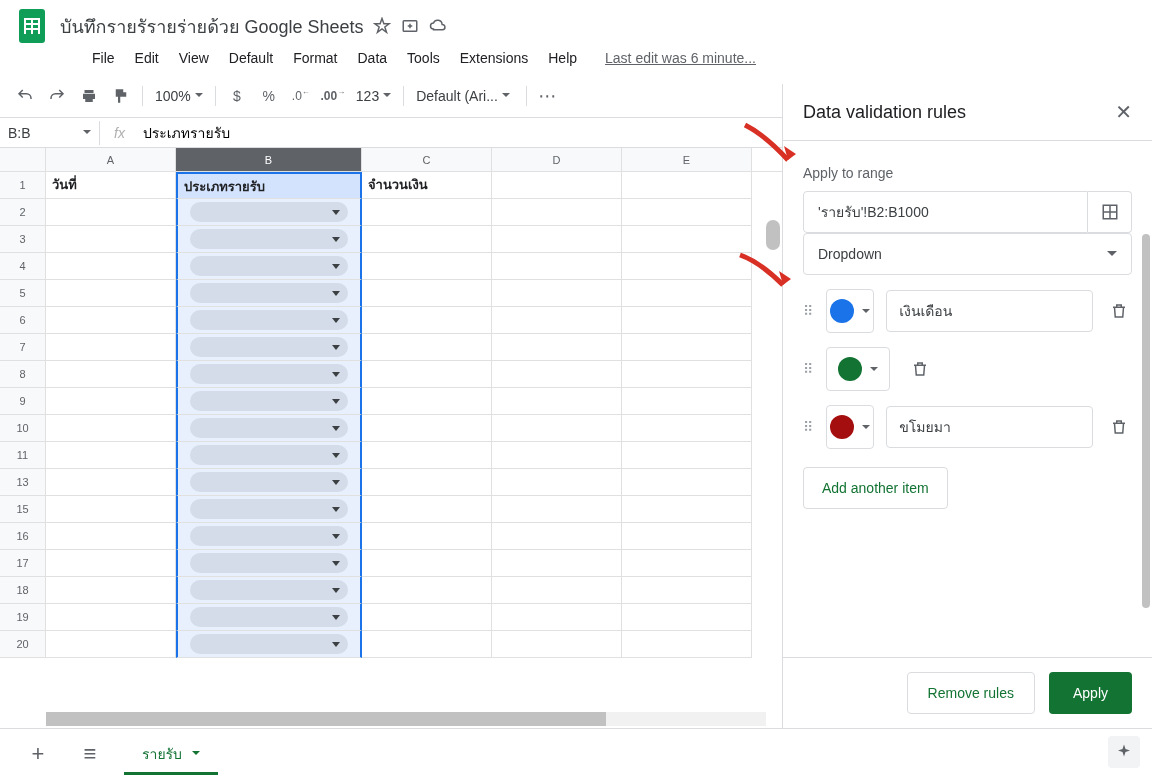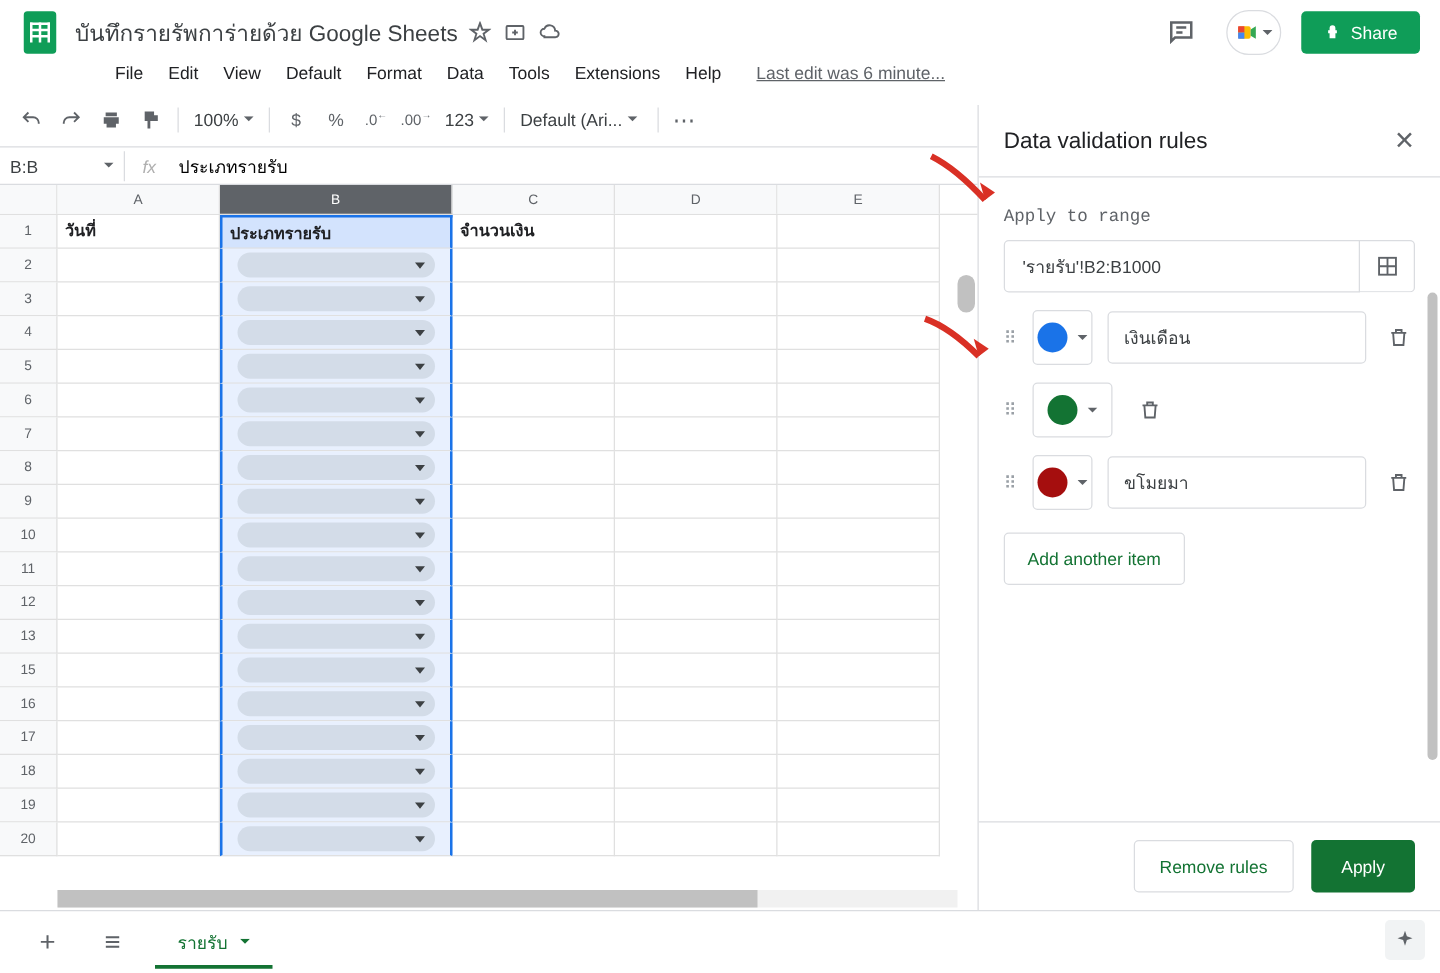--- a/index.html
+++ b/index.html
@@ -51,21 +51,21 @@
 .row:first-child .cell.colB.hdr { border-top: 2px solid #1a73e8; }
 .chip { background: #d3dce8; border-radius: 12px; height: 20px; margin: 3px 6px; display: flex; align-items: center; justify-content: flex-end; padding-right: 8px; }
 .chip-arrow { border-top: 5px solid #3c4043; border-left: 4px solid transparent; border-right: 4px solid transparent; }
 
 
 .sidebar { width: 370px; border-left: 1px solid #dadce0; background: #fff; display: flex; flex-direction: column; position: absolute; right: 0; top: 84px; bottom: 50px; }
 .sidebar-header { display: flex; align-items: center; justify-content: space-between; padding: 16px 20px; }
 .sidebar-title { font-size: 18px; color: #202124; }
 .sidebar-close { cursor: pointer; color: #5f6368; font-size: 20px; }
 .sidebar-body { flex: 1; overflow-y: auto; padding: 12px 20px; border-top: 1px solid #dadce0; }
-.sb-label { font-size: 14px; color: #5f6368; margin: 12px 0 10px; font-family: Liberation Mono, monospace; }
+.sb-label { font-size: 14px; color: #5f6368; margin: 12px 0 10px; }
 .range-row { display: flex; gap: 0; }
 .sb-input { flex: 1; border: 1px solid #dadce0; border-radius: 4px 0 0 4px; padding: 12px 14px; font-size: 14px; color: #3c4043; }
 .grid-picker { width: 44px; border: 1px solid #dadce0; border-left: none; border-radius: 0 4px 4px 0; display: flex; align-items: center; justify-content: center; cursor: pointer; color: #5f6368; }
 .sb-select { width: 100%; border: 1px solid #dadce0; border-radius: 4px; padding: 12px 14px; font-size: 14px; color: #3c4043; display: flex; justify-content: space-between; align-items: center; cursor: pointer; }
 .opt-row { display: flex; align-items: center; gap: 12px; margin: 14px 0; }
 .drag-handle { color: #9aa0a6; cursor: grab; font-size: 14px; letter-spacing: 1px; }
 .color-picker { width: 64px; height: 44px; border: 1px solid #dadce0; border-radius: 4px; display: flex; align-items: center; justify-content: center; gap: 8px; cursor: pointer; }
 .color-dot { width: 24px; height: 24px; border-radius: 50%; }
 .opt-input { flex: 1; border: 1px solid #dadce0; border-radius: 4px; padding: 12px; font-size: 14px; color: #3c4043; }
 .delete-btn { width: 36px; height: 36px; display: flex; align-items: center; justify-content: center; cursor: pointer; color: #5f6368; }
@@ -93,63 +93,38 @@
 svg { display: block; }
 </style>
 </head>
 <body>
 
 <div class="header">
   <div class="logo">
       <div class="logo-inner"></div>
     </div>
   <div class="title-area">
-    <span class="doc-title">บันทึกรายรัพการ่ายด้วย Google Sheets</span>
+    <span class="doc-title">บันทึกรายรัรายร่ายด้วย Google Sheets</span>
     <span class="title-icon">
         <svg width="18" height="18" viewBox="0 0 24 24" fill="none" stroke="#5f6368" stroke-width="2">
           <path d="M12 2l2.5 7h7l-5.7 4.3 2.2 7-6-4.5-6 4.5 2.2-7L2.5 9h7z"></path>
         </svg>
       </span>
     <span class="title-icon">
         <svg width="18" height="18" viewBox="0 0 24 24" fill="none" stroke="#5f6368" stroke-width="2">
           <rect x="3" y="5" width="18" height="14" rx="1"></rect>
           <path d="M12 9v6m-3-3h6"></path>
         </svg>
       </span>
     <span class="title-icon">
         <svg width="20" height="18" viewBox="0 0 24 24" fill="none" stroke="#5f6368" stroke-width="2">
           <path d="M6 16a4 4 0 010-8 6 6 0 0111.5 2A3.5 3.5 0 0118 17H6z"></path>
         </svg>
       </span>
   </div>
-  <div class="header-right">
-    <div class="comment-icon">
-        <svg width="24" height="24" viewBox="0 0 24 24" fill="none" stroke="#5f6368" stroke-width="2">
-          <path d="M4 4h16v12H7l-3 3V4z"></path>
-          <path d="M8 8h8M8 12h5"></path>
-        </svg>
-      </div>
-    <div class="meet-icon">
-      <svg width="20" height="20" viewBox="0 0 24 24">
-          <rect x="3" y="6" width="12" height="12" rx="2" fill="#fbbc04"></rect>
-          <path d="M15 9l5-3v12l-5-3z" fill="#34a853"></path>
-          <rect x="3" y="6" width="6" height="6" fill="#ea4335"></rect>
-          <rect x="3" y="12" width="6" height="6" fill="#4285f4"></rect>
-        </svg>
-      <svg width="8" height="5" viewBox="0 0 8 5">
-          <path d="M0 0l4 4 4-4z" fill="#5f6368"></path>
-        </svg>
-    </div>
-    <button class="share-btn">
-      <svg width="14" height="14" viewBox="0 0 24 24" fill="#fff">
-          <path d="M12 2a4 4 0 00-4 4v3H6v4h2v7h8v-7h2V9h-2V6a4 4 0 00-4-4z"></path>
-        </svg>
-      <span>Share</span>
-    </button>
-  </div>
 </div>
 
 <div class="menubar">
   <span class="menu-item">File</span>
   <span class="menu-item">Edit</span>
   <span class="menu-item">View</span>
   <span class="menu-item">Default</span>
   <span class="menu-item">Format</span>
   <span class="menu-item">Data</span>
   <span class="menu-item">Tools</span>
@@ -183,21 +158,21 @@
   <div class="zoom-sel">
       <span>100%</span>
       <svg width="8" height="5" viewBox="0 0 8 5">
         <path d="M0 0l4 4 4-4z" fill="#5f6368"></path>
       </svg>
     </div>
   <div class="tool-sep"></div>
   <div class="tool-btn" style="font-size:14px;">$</div>
   <div class="tool-btn" style="font-size:14px;">%</div>
   <div class="tool-btn" style="font-size:12px;">.0<span style="font-size:8px;position:relative;top:-4px;">←</span></div>
-  <div class="tool-btn" style="font-size:12px;">.00<span style="font-size:8px;position:relative;top:-4px;">→</span></div>
+  <div class="tool-btn" style="font-size:12px;font-weight:bold;">.00<span style="font-size:8px;position:relative;top:-4px;">→</span></div>
   <div class="zoom-sel">
       <span>123</span>
       <svg width="8" height="5" viewBox="0 0 8 5">
         <path d="M0 0l4 4 4-4z" fill="#5f6368"></path>
       </svg>
     </div>
   <div class="tool-sep"></div>
   <div class="zoom-sel" style="min-width:110px;">
       <span>Default (Ari...</span>
       <svg width="8" height="5" viewBox="0 0 8 5">
@@ -359,32 +334,20 @@
           <div class="cell colB" style="width: 186px;">
             <div class="chip">
               <div class="chip-arrow"></div>
             </div>
           </div>
           <div class="cell" style="width: 130px;"></div>
           <div class="cell" style="width: 130px;"></div>
           <div class="cell" style="width: 130px;"></div>
         </div>
         <div class="row">
-          <div class="row-header">12</div>
-          <div class="cell" style="width: 130px;"></div>
-          <div class="cell colB" style="width: 186px;">
-            <div class="chip">
-              <div class="chip-arrow"></div>
-            </div>
-          </div>
-          <div class="cell" style="width: 130px;"></div>
-          <div class="cell" style="width: 130px;"></div>
-          <div class="cell" style="width: 130px;"></div>
-        </div>
-        <div class="row">
           <div class="row-header">13</div>
           <div class="cell" style="width: 130px;"></div>
           <div class="cell colB" style="width: 186px;">
             <div class="chip">
               <div class="chip-arrow"></div>
             </div>
           </div>
           <div class="cell" style="width: 130px;"></div>
           <div class="cell" style="width: 130px;"></div>
           <div class="cell" style="width: 130px;"></div>
@@ -483,20 +446,26 @@
     <div class="sb-label">Apply to range</div>
     <div class="range-row">
       <input class="sb-input" value="'รายรับ'!B2:B1000" style="">
       <div class="grid-picker">
           <svg width="18" height="18" viewBox="0 0 24 24" fill="none" stroke="#5f6368" stroke-width="2">
             <rect x="3" y="3" width="18" height="18"></rect>
             <path d="M3 12h18M12 3v18"></path>
           </svg>
         </div>
     </div>
+    <div class="sb-select">
+        <span>Dropdown</span>
+        <svg width="10" height="6" viewBox="0 0 10 6">
+          <path d="M0 0l5 5 5-5z" fill="#5f6368"></path>
+        </svg>
+      </div>
 
     <div id="options">
         <div class="opt-row">
     <span class="drag-handle">⠿</span>
     <div class="color-picker">
       <span class="color-dot" style="background:#1a73e8"></span>
       <svg width="8" height="5" viewBox="0 0 8 5">
               <path d="M0 0l4 4 4-4z" fill="#5f6368"></path>
             </svg>
     </div>

